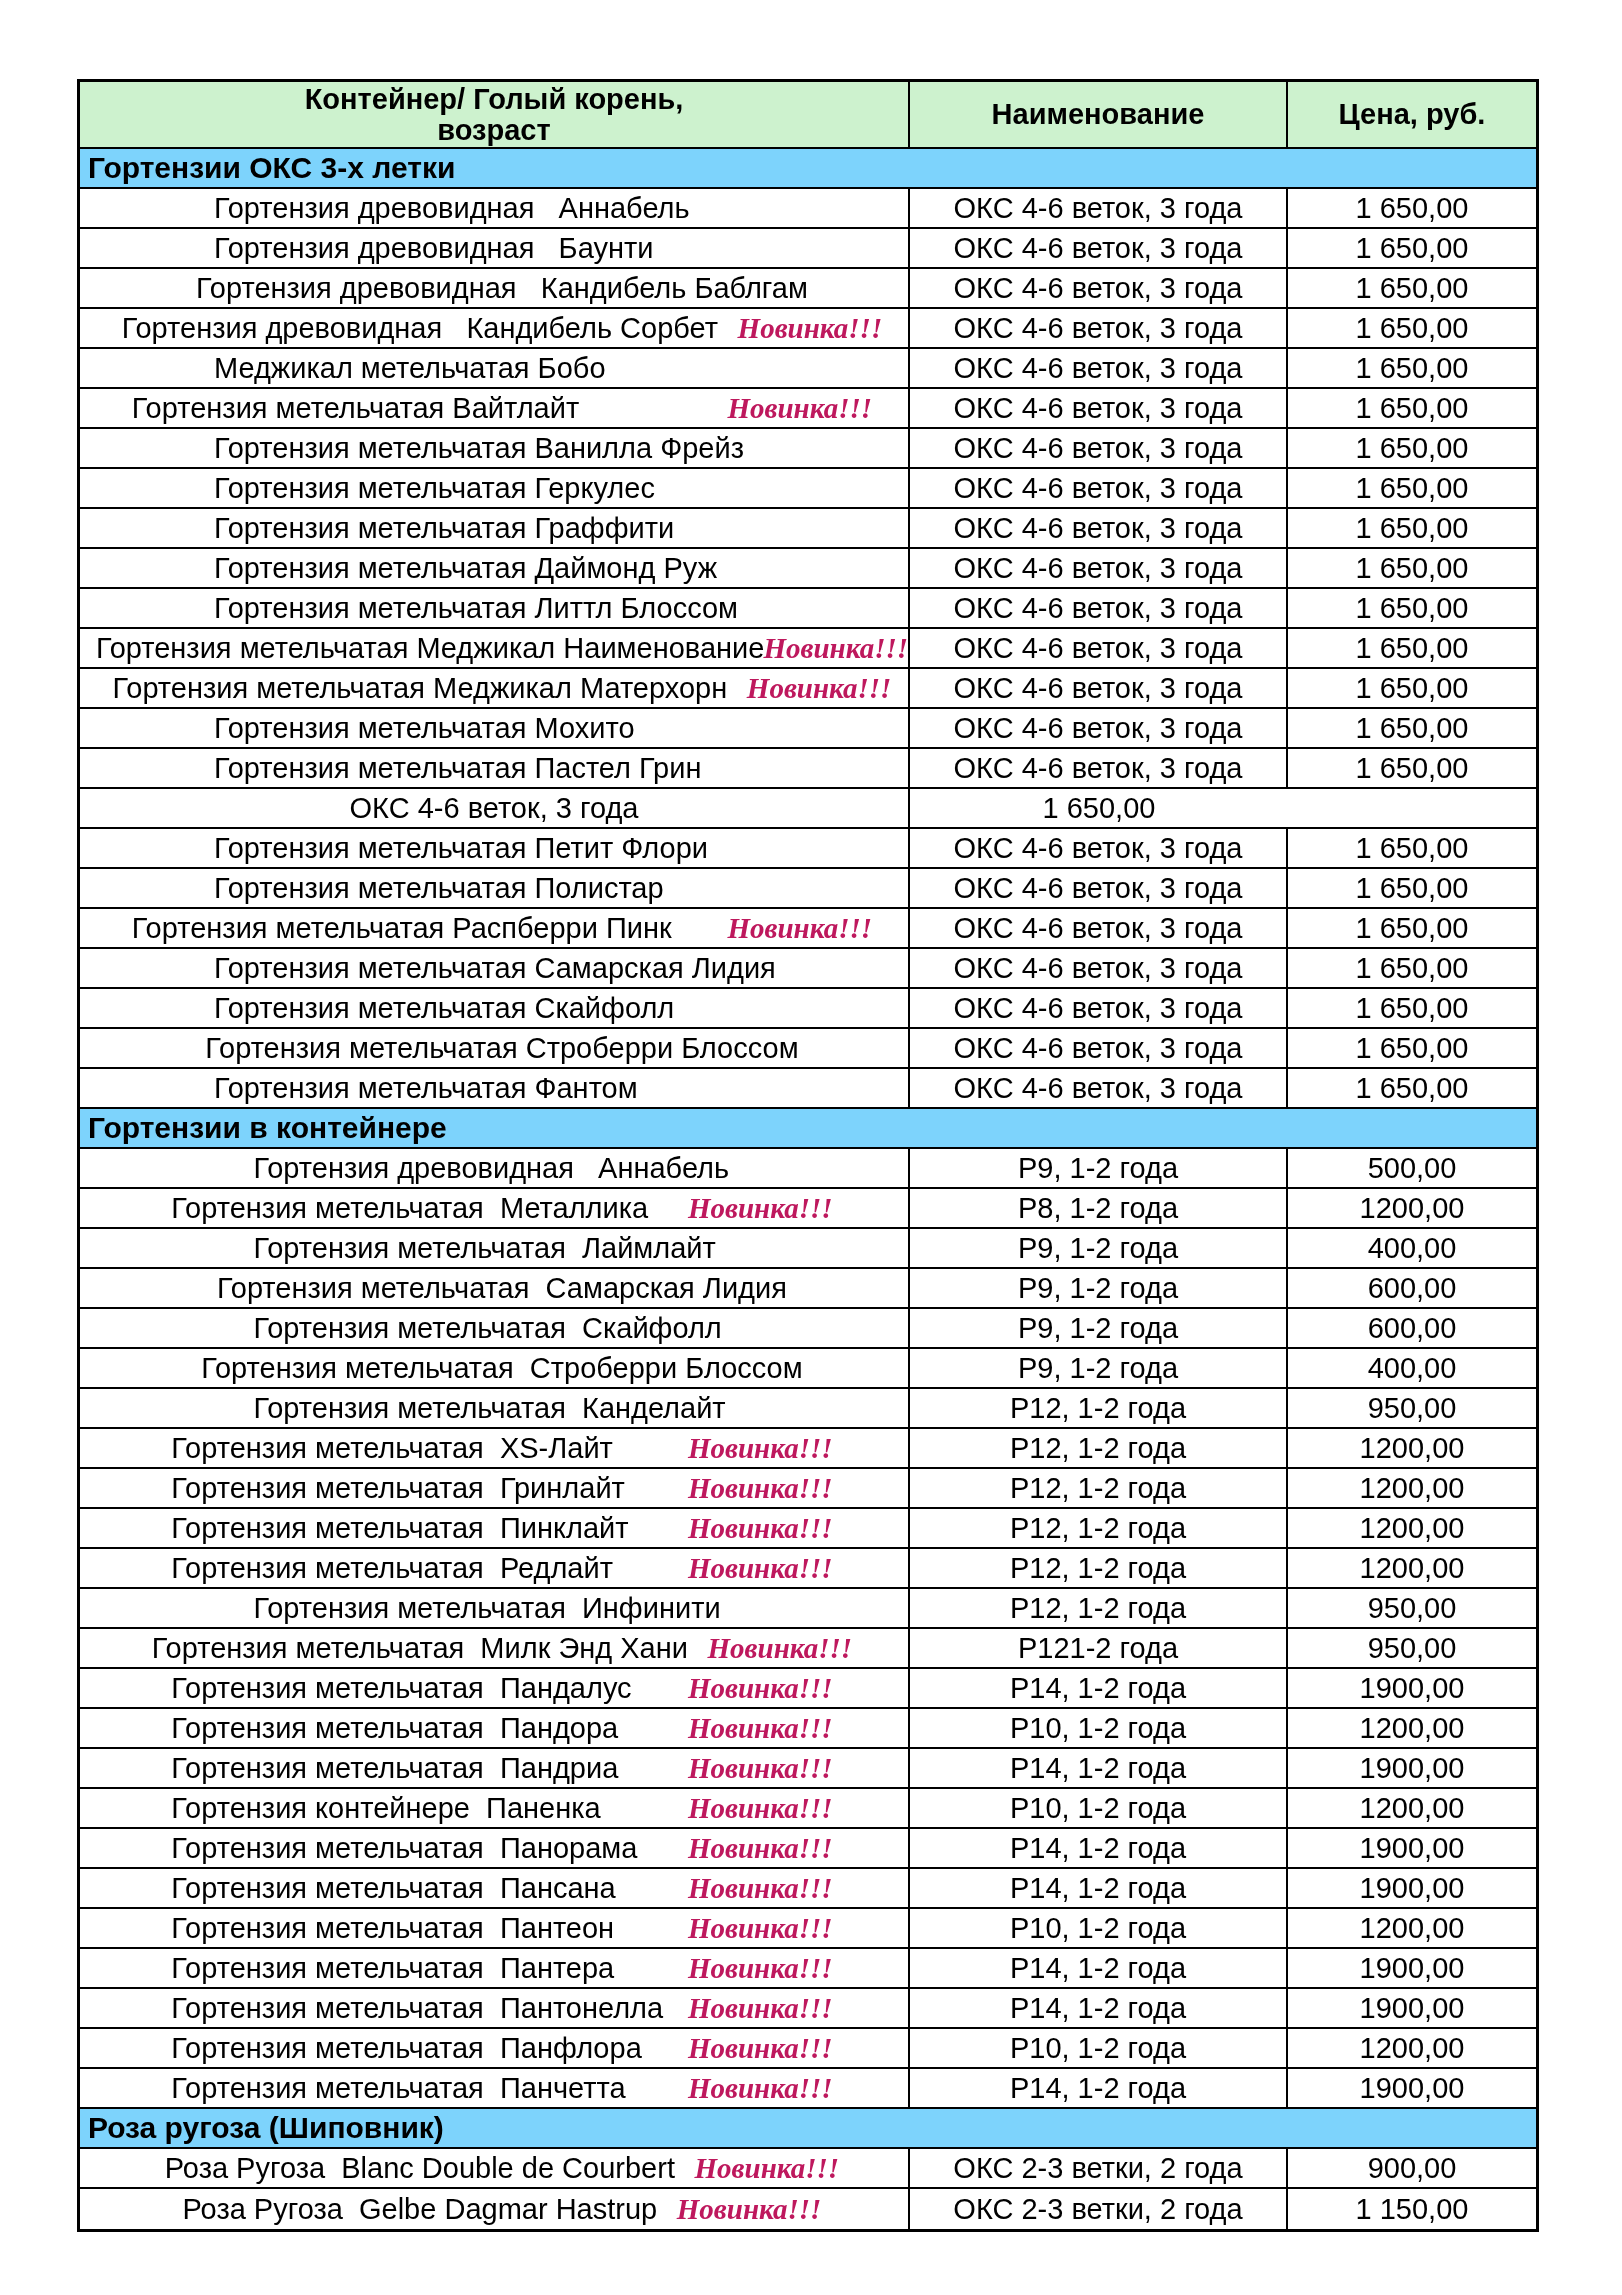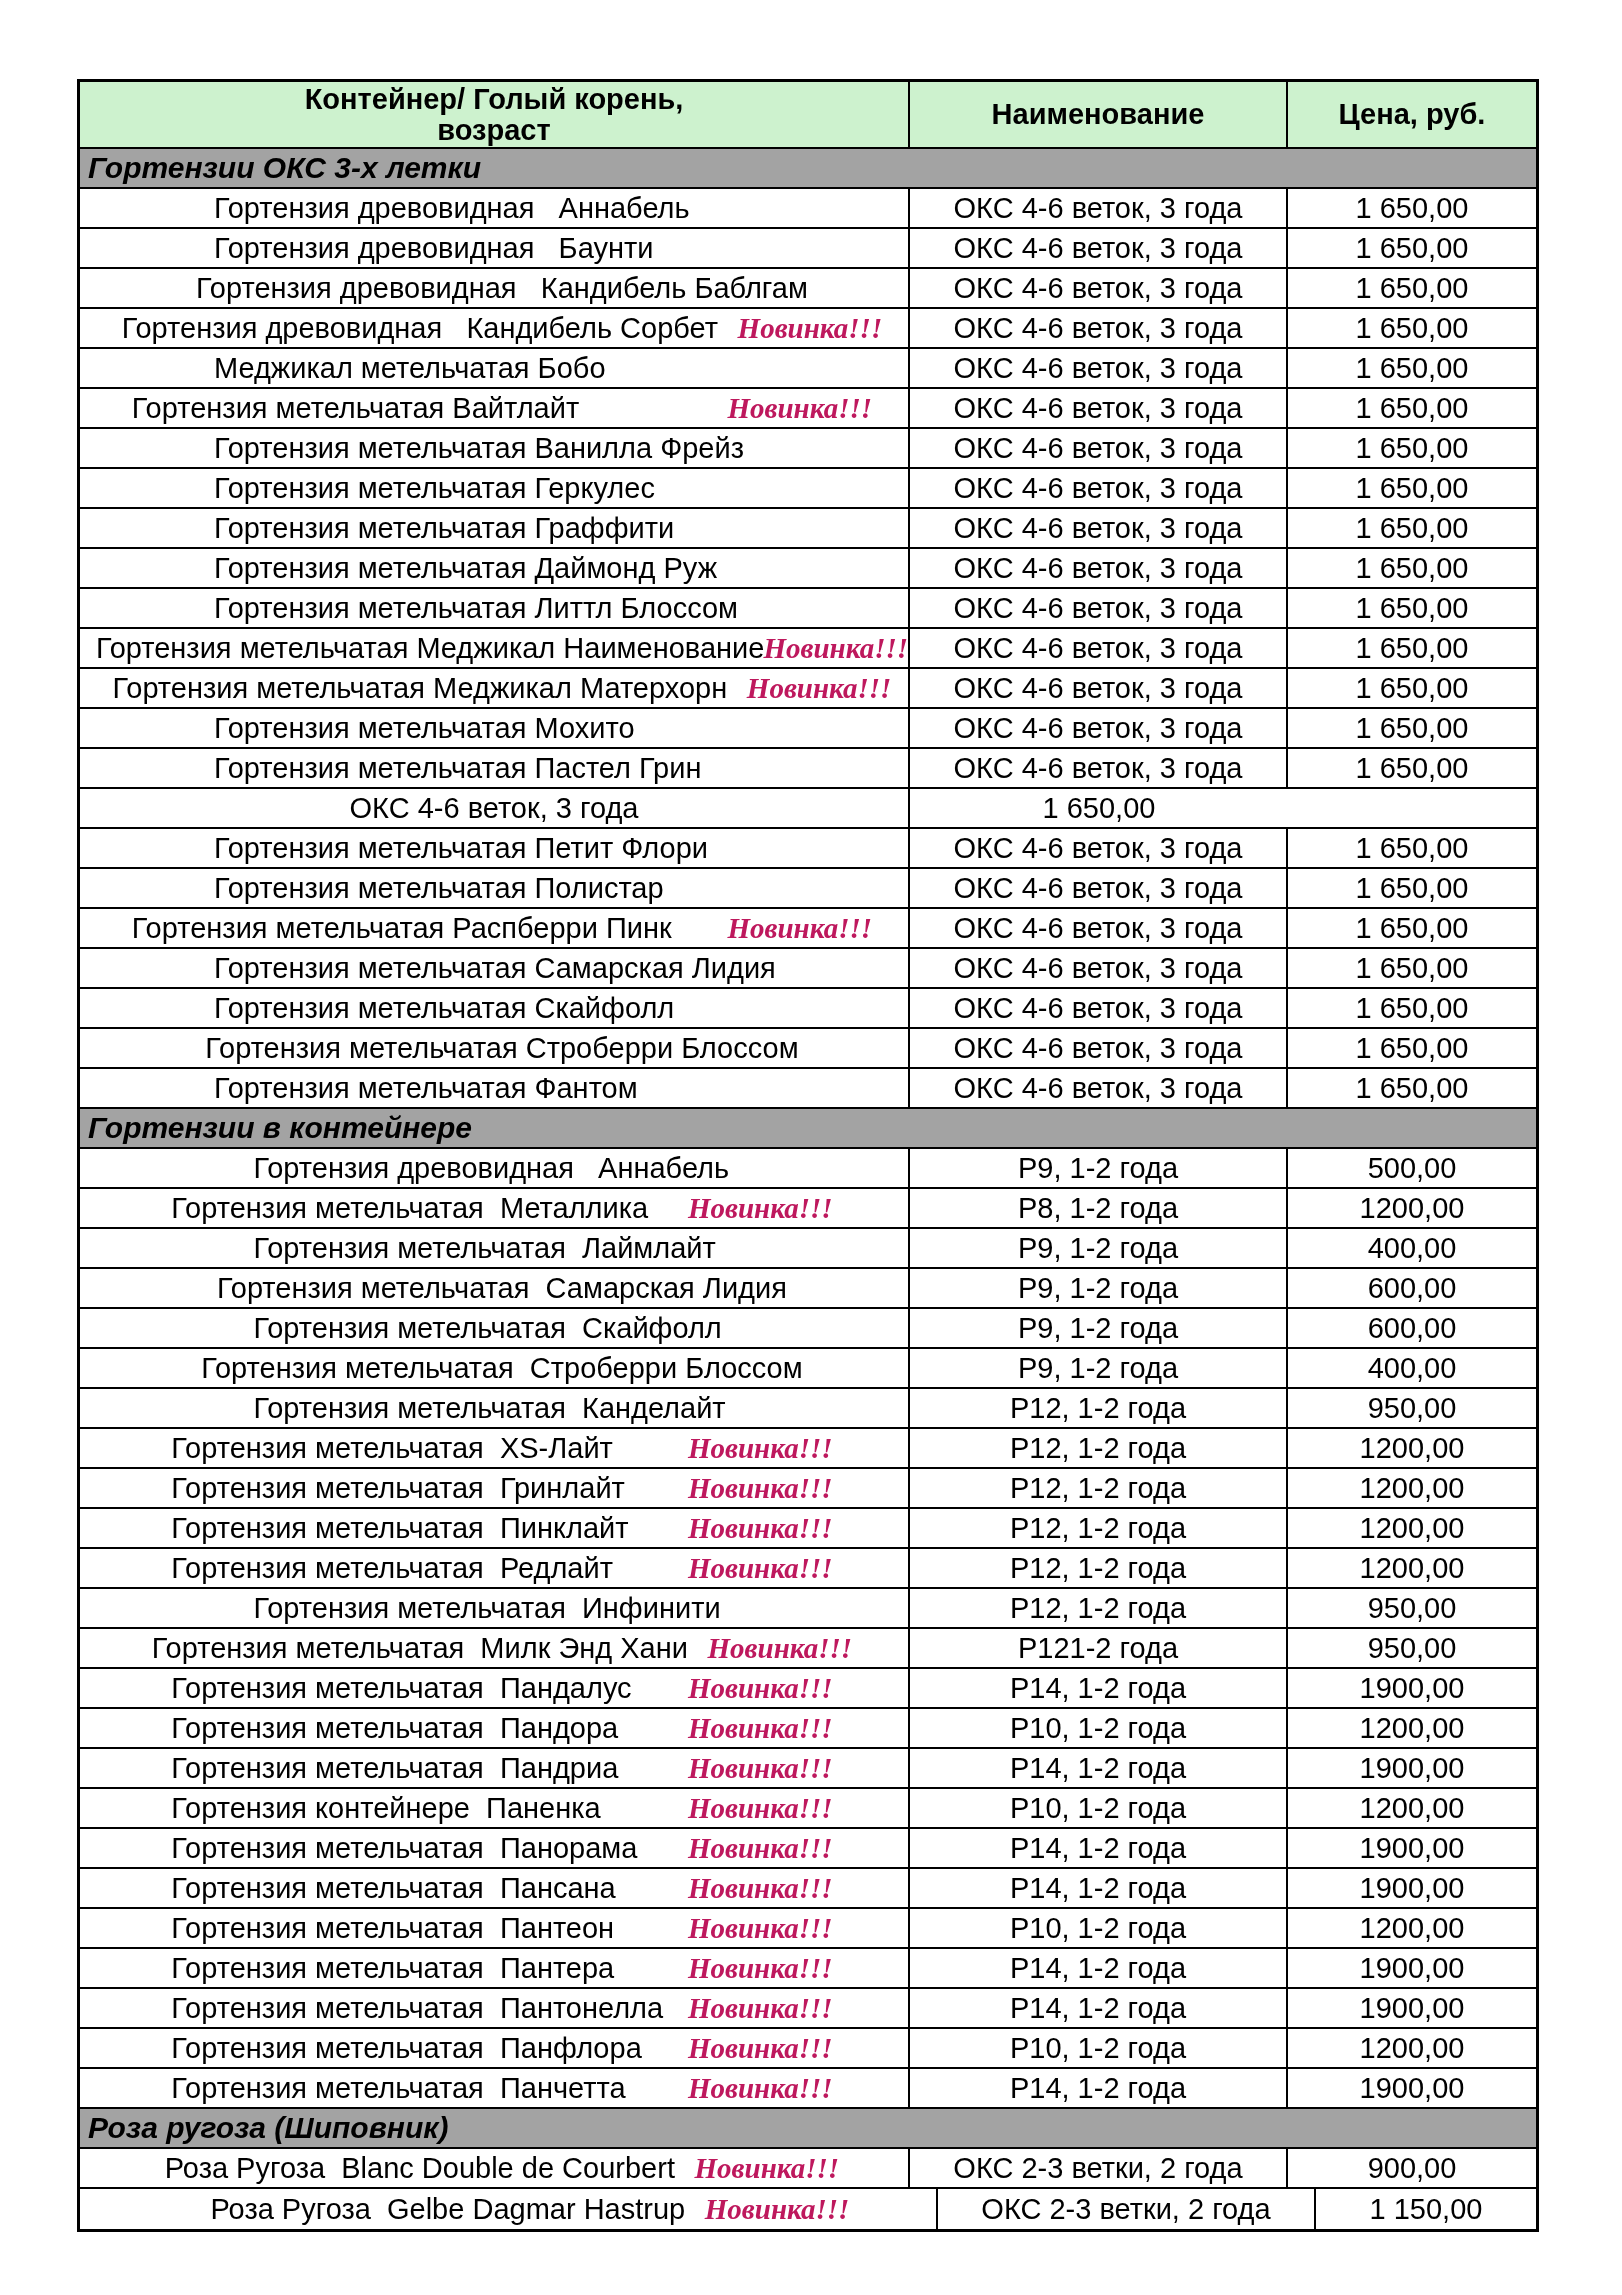--- a/index.html
+++ b/index.html
@@ -24,31 +24,30 @@
     border: 3.3px solid #000000;
     background: #ffffff;
   }
 
   .row {
     display: grid;
     grid-template-columns: 830px 378px auto;
     height: 40px;
     border-bottom: 2.6px solid #000000;
   }
-  .row:last-child { border-bottom: none; padding-left: 28px; }
+  .row:last-child { border-bottom: none; }
 
   .row.header-row {
     height: 67px;
     background: #cdf2ce;
   }
 
   .row.section-row {
     display: block;
-    background: #a3a3a3;
-    font-style: italic;
+    background: #7dd3fc;
   }
 
   .cell {
     display: flex;
     align-items: center;
     overflow: hidden;
     border-right: 2.6px solid #000000;
     font-size: 29px;
     line-height: 1.05;
   }

